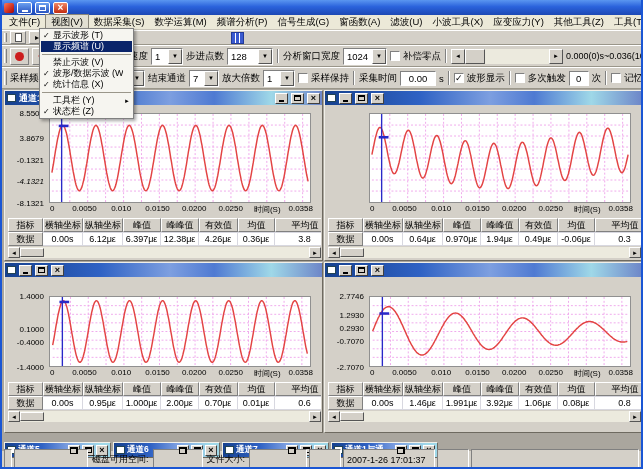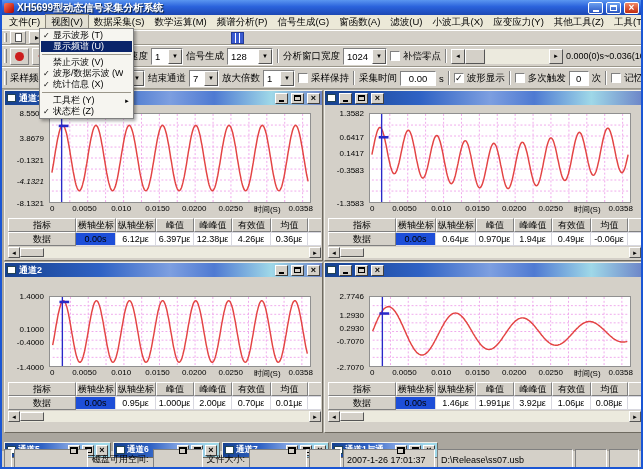--- a/index.html
+++ b/index.html
@@ -76,22 +76,22 @@
   .xlab{position:absolute;top:1px;white-space:nowrap;}
   svg .gv,svg .gh{stroke:#f0a8ec;fill:none;stroke-width:1;stroke-dasharray:2 2;}
   svg .wave{stroke:#e34444;fill:none;stroke-width:1.5;}
   svg .cursor{stroke:#2929c8;stroke-width:1.4;}
   svg .ctick{fill:#2929c8;}
   .ttable{margin:4px 2px 0 3px;width:313px;overflow:hidden;}
   .trow-cells{display:flex;flex-wrap:nowrap;}
   .tcell{height:14px;line-height:12px;text-align:center;font-size:9px;overflow:hidden;white-space:nowrap;flex:none;}
   .th{background:#d4d0c8;border:1px solid;border-color:#fff #808080 #808080 #fff;}
   .tv{background:#fff;border:1px solid #d8d8e0;border-left:none;}
-  .hl-blue{background:#1d4ed8;}
-  .w0{width:68px}.w1{width:40px}.w2{width:40px}.w3{width:38px}.w4{width:38px}.w5{width:39px}.w6{width:37px}.w7{width:60px}
+  .hl-blue{background:#ffffff;}
+  .w0{width:35px}.w1{width:40px}.w2{width:40px}.w3{width:38px}.w4{width:38px}.w5{width:39px}.w6{width:37px}.w7{width:60px}
   .hscroll{display:flex;margin:1px 2px 0 3px;width:313px;height:11px;align-items:stretch;}
   .hs-btn{width:12px;background:#d4d0c8;border:1px solid;border-color:#fff #555 #555 #fff;
     display:flex;align-items:center;justify-content:center;font-size:6px;flex:none;}
   .hs-track{flex:1;background:#eceade;}
   .hs-thumb{width:24px;height:9px;margin-top:1px;background:#d4d0c8;border:1px solid;border-color:#fff #555 #555 #fff;}
   
   .minrow{display:flex;gap:2px;margin-top:9px;}
   .minbar{width:107px;height:16px;display:flex;align-items:center;gap:2px;padding:0 2px;
     background:linear-gradient(90deg,#16418f 0%,#2f62c4 35%,#7d9fe0 60%,#9fd8e8 90%);
     border:1px solid;border-color:#f0efe8 #6e6a60 #6e6a60 #f0efe8;}
@@ -116,21 +116,20 @@
   .pm-arrow{width:7px;font-size:6px;flex:none;text-align:right;}
   .pm-sep{height:1px;background:#9a968a;margin:2px 1px;}
 </style>
 </head>
 <body>
 
 <div class="window">
 
   <div class="titlebar">
     <span class="app-icon"></span>
-    <span class="title-text">XH5699型动态信号采集分析系统</span>
     <span class="tb-btn">
         <span class="tg-min"></span>
       </span>
     <span class="tb-btn">
         <span class="tg-max"></span>
       </span>
     <span class="tb-btn tb-close">
         <span class="tg-x">×</span>
       </span>
   </div>
@@ -169,21 +168,21 @@
     <span class="tbtn">
         <span class="play-glyph"></span>
       </span>
     <span class="tsep"></span>
     <span class="spacerB"></span>
     <span class="tlabel">播放速度</span>
     <span class="combo" style="width:32px">
       <span class="cval">1</span>
       <span class="cbtn">▼</span>
       </span>
-    <span class="tlabel">信号生成</span>
+    <span class="tlabel">步进点数</span>
     <span class="combo" style="width:46px">
       <span class="cval">128</span>
       <span class="cbtn">▼</span>
       </span>
     <span class="tsep"></span>
     <span class="tlabel">分析窗口宽度</span>
     <span class="combo" style="width:44px">
       <span class="cval">1024</span>
       <span class="cbtn">▼</span>
       </span>
@@ -315,27 +314,20 @@
               <span class="g-min"></span>
             </span>
       <span class="cw-btn">
               <span class="g-max"></span>
             </span>
       <span class="cw-btn">
               <span class="g-x">×</span>
             </span>
     </div>
     <div class="plot-wrap">
-      <div class="ylabels">
-              <span class="ylab" style="top: -4px;">1.3582</span>
-              <span class="ylab" style="top: 19.7383px;">0.6417</span>
-              <span class="ylab" style="top: 36.3037px;">0.1417</span>
-              <span class="ylab" style="top: 52.8691px;">-0.3583</span>
-              <span class="ylab" style="top: 86px;">-1.3583</span>
-            </div>
       <svg class="plot-frame" width="262" height="90" viewBox="0 0 262 90">
         <path class="gv" d="M18.3 0V90M36.6 0V90M54.9 0V90M73.3 0V90M91.6 0V90M109.9 0V90M128.2 0V90M146.5 0V90M164.8 0V90M183.1 0V90M201.5 0V90M219.8 0V90M238.1 0V90M256.4 0V90"></path>
         <path class="gh" d="M0 11.3H262M0 22.5H262M0 33.8H262M0 45.0H262M0 56.3H262M0 67.5H262M0 78.8H262"></path>
         <polyline class="wave" points="0.0,41.6 0.7,37.9 1.5,34.3 2.2,30.7 2.9,27.3 3.6,24.1 4.4,21.3 5.1,18.8 5.8,16.7 6.6,15.2 7.3,14.2 8.0,13.7 8.7,13.8 9.5,14.5 10.2,15.8 10.9,17.5 11.6,19.8 12.4,22.5 13.1,25.5 13.8,28.8 14.6,32.4 15.3,36.0 16.0,39.7 16.7,43.4 17.5,46.9 18.2,50.1 18.9,53.1 19.6,55.6 20.4,57.8 21.1,59.4 21.8,60.5 22.6,61.1 23.3,61.0 24.0,60.5 24.7,59.3 25.5,57.7 26.2,55.5 26.9,53.0 27.7,50.1 28.4,46.9 29.1,43.5 29.8,40.0 30.6,36.4 31.3,33.0 32.0,29.6 32.8,26.5 33.5,23.7 34.2,21.3 34.9,19.4 35.7,17.9 36.4,17.0 37.1,16.6 37.8,16.8 38.6,17.6 39.3,18.9 40.0,20.8 40.8,23.1 41.5,25.9 42.2,29.0 42.9,32.4 43.7,36.0 44.4,39.8 45.1,43.5 45.8,47.2 46.6,50.8 47.3,54.1 48.0,57.1 48.8,59.8 49.5,62.0 50.2,63.7 50.9,64.8 51.7,65.5 52.4,65.5 53.1,65.0 53.9,63.9 54.6,62.3 55.3,60.2 56.0,57.7 56.8,54.9 57.5,51.7 58.2,48.4 59.0,44.9 59.7,41.4 60.4,38.0 61.1,34.7 61.9,31.7 62.6,28.9 63.3,26.5 64.0,24.6 64.8,23.2 65.5,22.3 66.2,22.0 67.0,22.2 67.7,23.0 68.4,24.4 69.1,26.3 69.9,28.6 70.6,31.4 71.3,34.5 72.1,38.0 72.8,41.6 73.5,45.4 74.2,49.1 75.0,52.9 75.7,56.4 76.4,59.8 77.1,62.8 77.9,65.4 78.6,67.6 79.3,69.3 80.1,70.5 80.8,71.1 81.5,71.2 82.2,70.6 83.0,69.6 83.7,68.0 84.4,65.9 85.2,63.4 85.9,60.5 86.6,57.3 87.3,54.0 88.1,50.5 88.8,47.0 89.5,43.5 90.2,40.2 91.0,37.1 91.7,34.4 92.4,32.0 93.2,30.0 93.9,28.6 94.6,27.6 95.3,27.3 96.1,27.5 96.8,28.2 97.5,29.6 98.3,31.4 99.0,33.7 99.7,36.5 100.4,39.5 101.2,42.9 101.9,46.5 102.6,50.2 103.3,53.9 104.1,57.6 104.8,61.1 105.5,64.4 106.3,67.4 107.0,70.0 107.7,72.1 108.4,73.7 109.2,74.9 109.9,75.4 110.6,75.4 111.3,74.8 112.1,73.6 112.8,72.0 113.5,69.8 114.3,67.2 115.0,64.3 115.7,61.1 116.4,57.6 117.2,54.1 117.9,50.5 118.6,46.9 119.4,43.5 120.1,40.4 120.8,37.5 121.5,35.1 122.3,33.0 123.0,31.5 123.7,30.5 124.4,30.0 125.2,30.1 125.9,30.8 126.6,32.0 127.4,33.8 128.1,36.0 128.8,38.7 129.5,41.7 130.3,45.0 131.0,48.4 131.7,52.1 132.5,55.7 133.2,59.3 133.9,62.7 134.6,65.9 135.4,68.7 136.1,71.2 136.8,73.3 137.6,74.8 138.3,75.8 139.0,76.3 139.7,76.2 140.5,75.5 141.2,74.2 141.9,72.5 142.6,70.2 143.4,67.5 144.1,64.5 144.8,61.2 145.6,57.6 146.3,54.0 147.0,50.3 147.7,46.6 148.5,43.1 149.2,39.9 149.9,36.9 150.6,34.4 151.4,32.2 152.1,30.6 152.8,29.5 153.6,28.9 154.3,29.0 155.0,29.5 155.7,30.7 156.5,32.3 157.2,34.5 157.9,37.0 158.7,39.9 159.4,43.1 160.1,46.5 160.8,50.0 161.6,53.6 162.3,57.0 163.0,60.4 163.8,63.5 164.5,66.3 165.2,68.7 165.9,70.6 166.7,72.1 167.4,73.0 168.1,73.4 168.8,73.2 169.6,72.4 170.3,71.1 171.0,69.2 171.8,66.9 172.5,64.1 173.2,61.0 173.9,57.6 174.7,54.0 175.4,50.2 176.1,46.5 176.9,42.8 177.6,39.2 178.3,35.9 179.0,32.9 179.8,30.2 180.5,28.0 181.2,26.3 181.9,25.1 182.7,24.5 183.4,24.5 184.1,25.0 184.9,26.1 185.6,27.7 186.3,29.8 187.0,32.3 187.8,35.1 188.5,38.3 189.2,41.6 189.9,45.1 190.7,48.6 191.4,52.0 192.1,55.3 192.9,58.3 193.6,61.1 194.3,63.4 195.0,65.4 195.8,66.8 196.5,67.7 197.2,68.0 198.0,67.8 198.7,67.0 199.4,65.6 200.1,63.7 200.9,61.4 201.6,58.6 202.3,55.5 203.1,52.0 203.8,48.4 204.5,44.6 205.2,40.9 206.0,37.1 206.7,33.6 207.4,30.2 208.1,27.2 208.9,24.6 209.6,22.4 210.3,20.7 211.1,19.5 211.8,18.9 212.5,18.8 213.2,19.4 214.0,20.4 214.7,22.0 215.4,24.1 216.1,26.6 216.9,29.5 217.6,32.7 218.3,36.0 219.1,39.5 219.8,43.0 220.5,46.5 221.2,49.8 222.0,52.9 222.7,55.6 223.4,58.0 224.2,60.0 224.9,61.4 225.6,62.4 226.3,62.7 227.1,62.5 227.8,61.8 228.5,60.4 229.3,58.6 230.0,56.3 230.7,53.5 231.4,50.5 232.2,47.1 232.9,43.5 233.6,39.8 234.3,36.1 235.1,32.4 235.8,28.9 236.5,25.6 237.3,22.6 238.0,20.0 238.7,17.9 239.4,16.3 240.2,15.1 240.9,14.6 241.6,14.6 242.4,15.2 243.1,16.4 243.8,18.0 244.5,20.2 245.3,22.8 246.0,25.7 246.7,28.9 247.4,32.4 248.2,35.9 248.9,39.5 249.6,43.1 250.4,46.5 251.1,49.6 251.8,52.5 252.5,54.9 253.3,57.0 254.0,58.5 254.7,59.5 255.4,60.0 256.2,59.9 256.9,59.2 257.6,58.0 258.4,56.2 259.1,54.0 259.8,51.3 260.5,48.3 261.3,45.0 262.0,41.6"></polyline>
         <line class="cursor" x1="9.956" x2="9.956" y1="0" y2="90"></line>
         <rect class="ctick" x="6.9559999999999995" width="10" y="22.5" height="2.6"></rect>
       </svg>
       <div class="xlabels" style="margin-left:0">
               <span class="xlab" style="left: 1px;">0</span>
               <span class="xlab" style="left: 36.6014px; transform: translateX(-55%);">0.0050</span>
@@ -373,21 +365,20 @@
       <span class="hs-btn">◄</span>
       <span class="hs-track">
               <span class="hs-thumb" style="display:block"></span>
             </span>
       <span class="hs-btn">►</span>
     </div>
   </div>
         <div class="chwin row-b">
     <div class="ch-title">
       <span class="ch-ticon"></span>
-      <span class="ch-ttext">通道2</span>
       <span class="cw-btn">
               <span class="g-min"></span>
             </span>
       <span class="cw-btn">
               <span class="g-max"></span>
             </span>
       <span class="cw-btn">
               <span class="g-x">×</span>
             </span>
     </div>
@@ -574,21 +565,20 @@
 
   <div class="statusbar">
     <span class="sp" style="width:6px"></span>
     <span class="sp" style="width:74px"></span>
     <span class="slabel">磁盘可用空间:</span>
     <span class="sp" style="width:50px"></span>
     <span class="slabel">文件大小:</span>
     <span class="sp" style="width:58px"></span>
     <span class="sp" style="width:32px"></span>
     <span class="sp" style="width:92px">2007-1-26 17:01:37</span>
-    <span class="sp" style="width:136px">D:\Release\ss07.usb</span>
     <span class="sp" style="width:32px"></span>
     <span class="sp" style="flex:1"></span>
   </div>
 
   <div class="popup">
       <div class="pm-item">
         <span class="pm-check">✓</span>
         <span class="pm-label">显示波形 (T)</span>
         <span class="pm-arrow"></span>
       </div>

